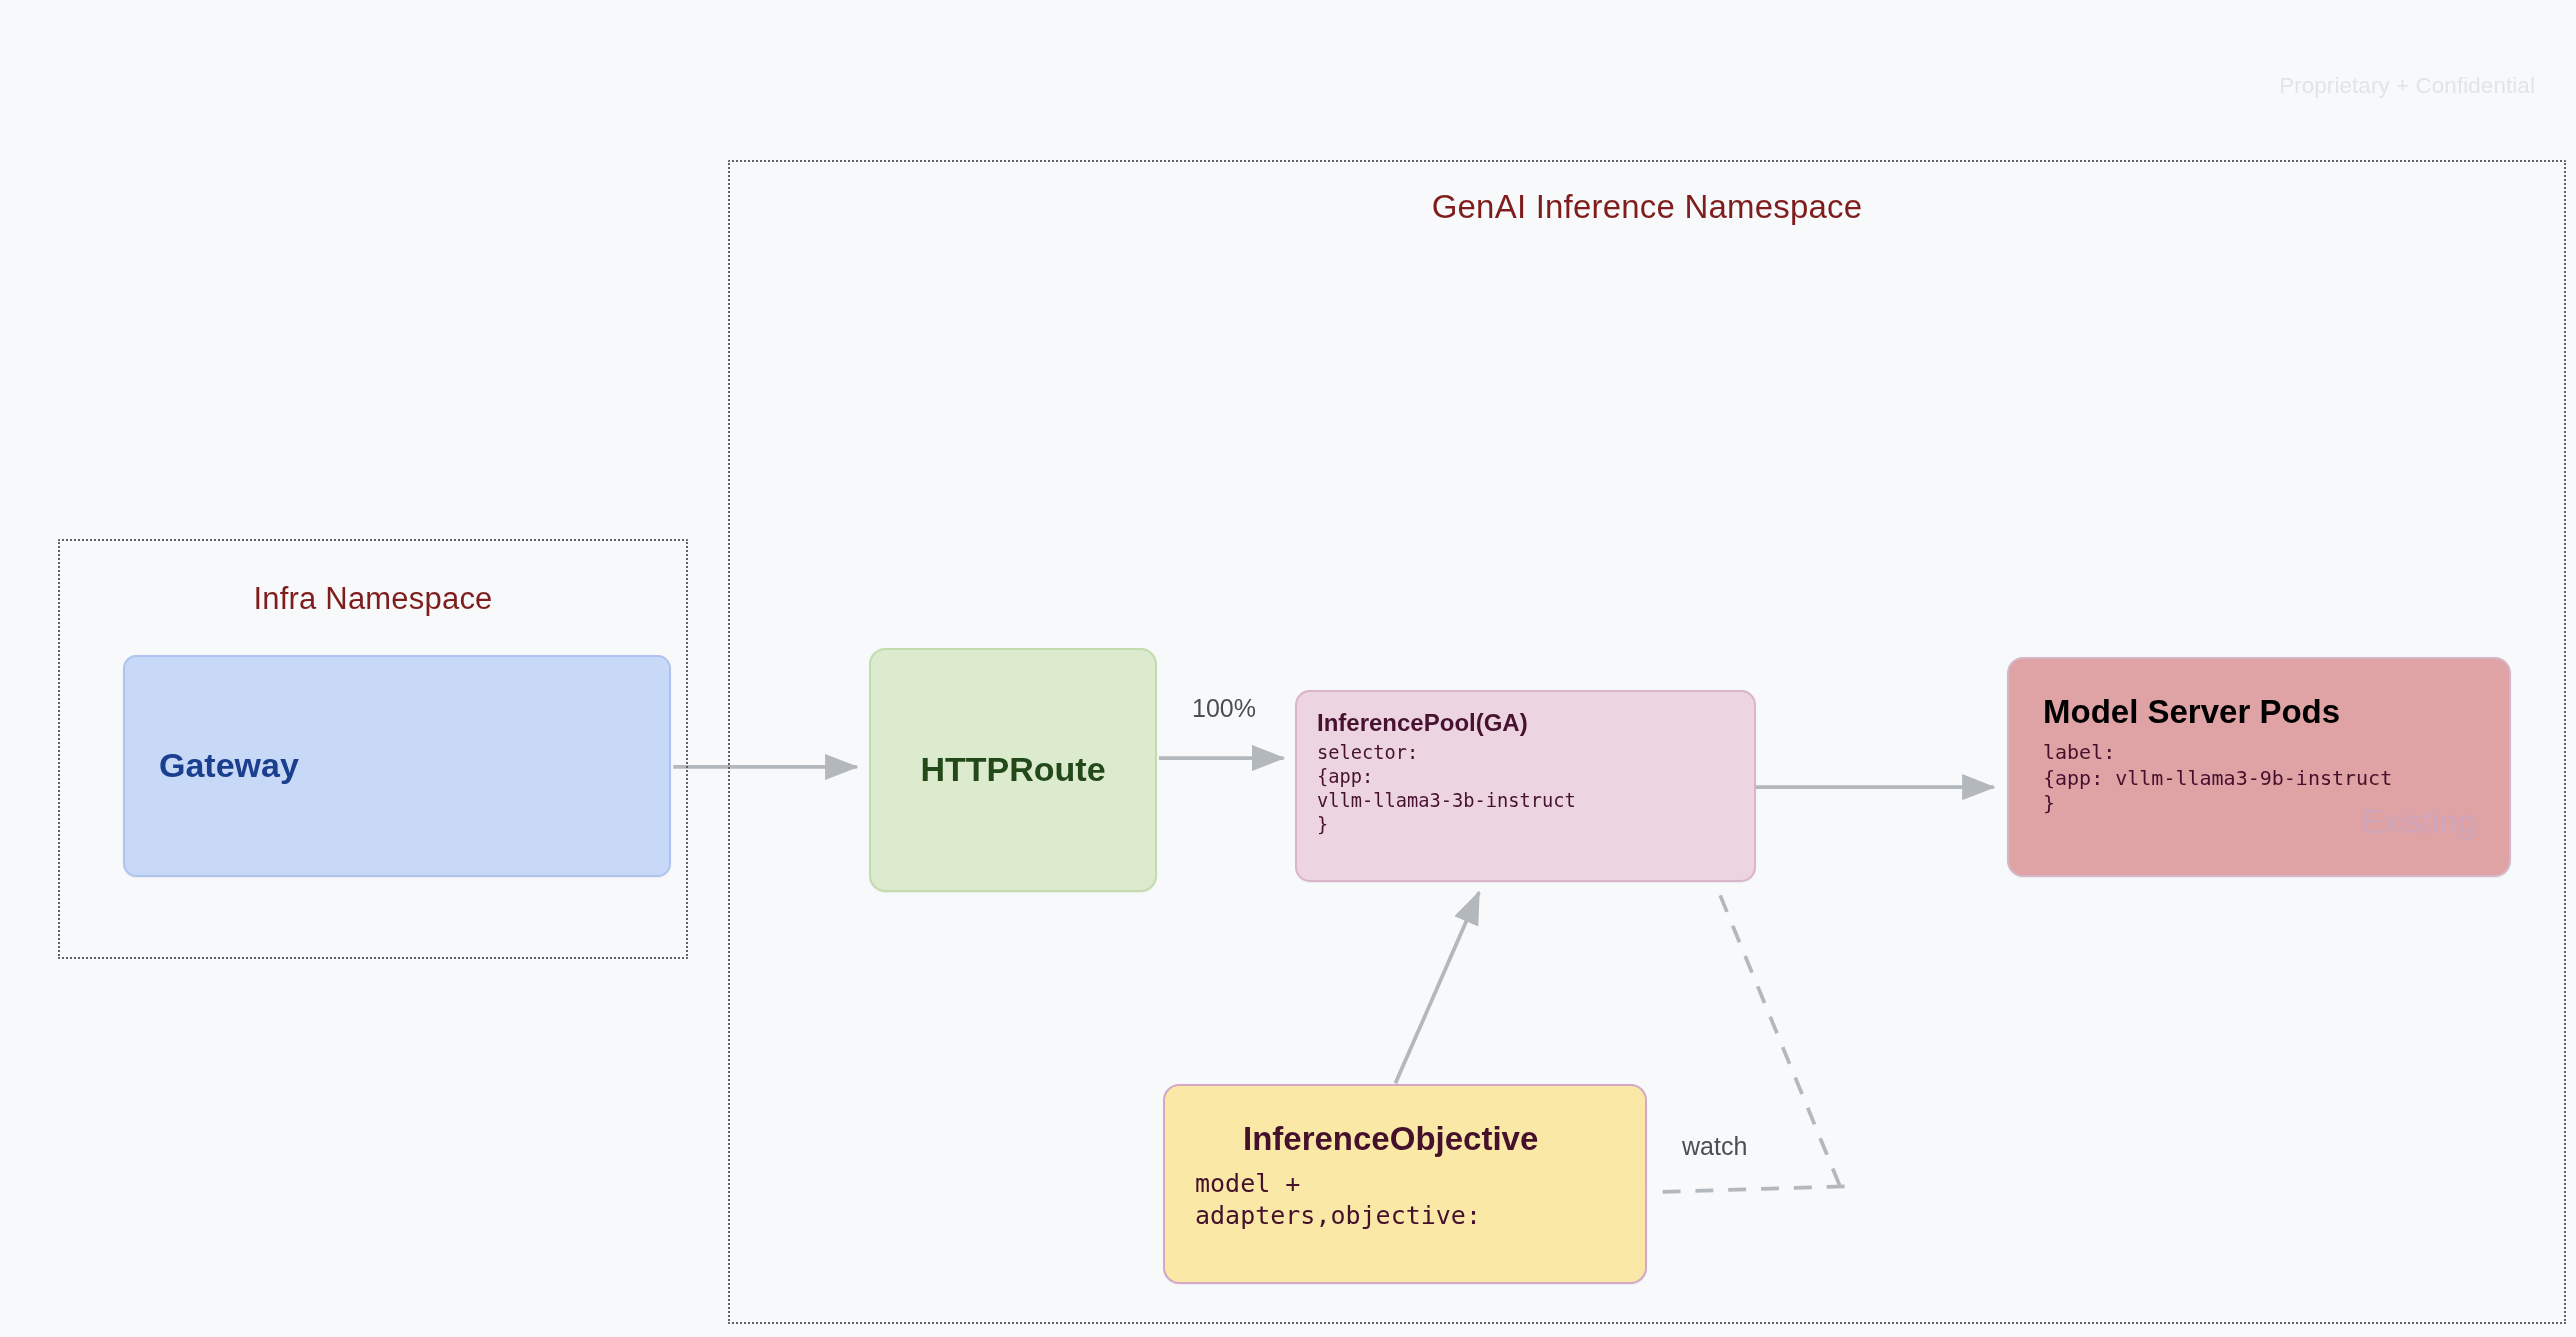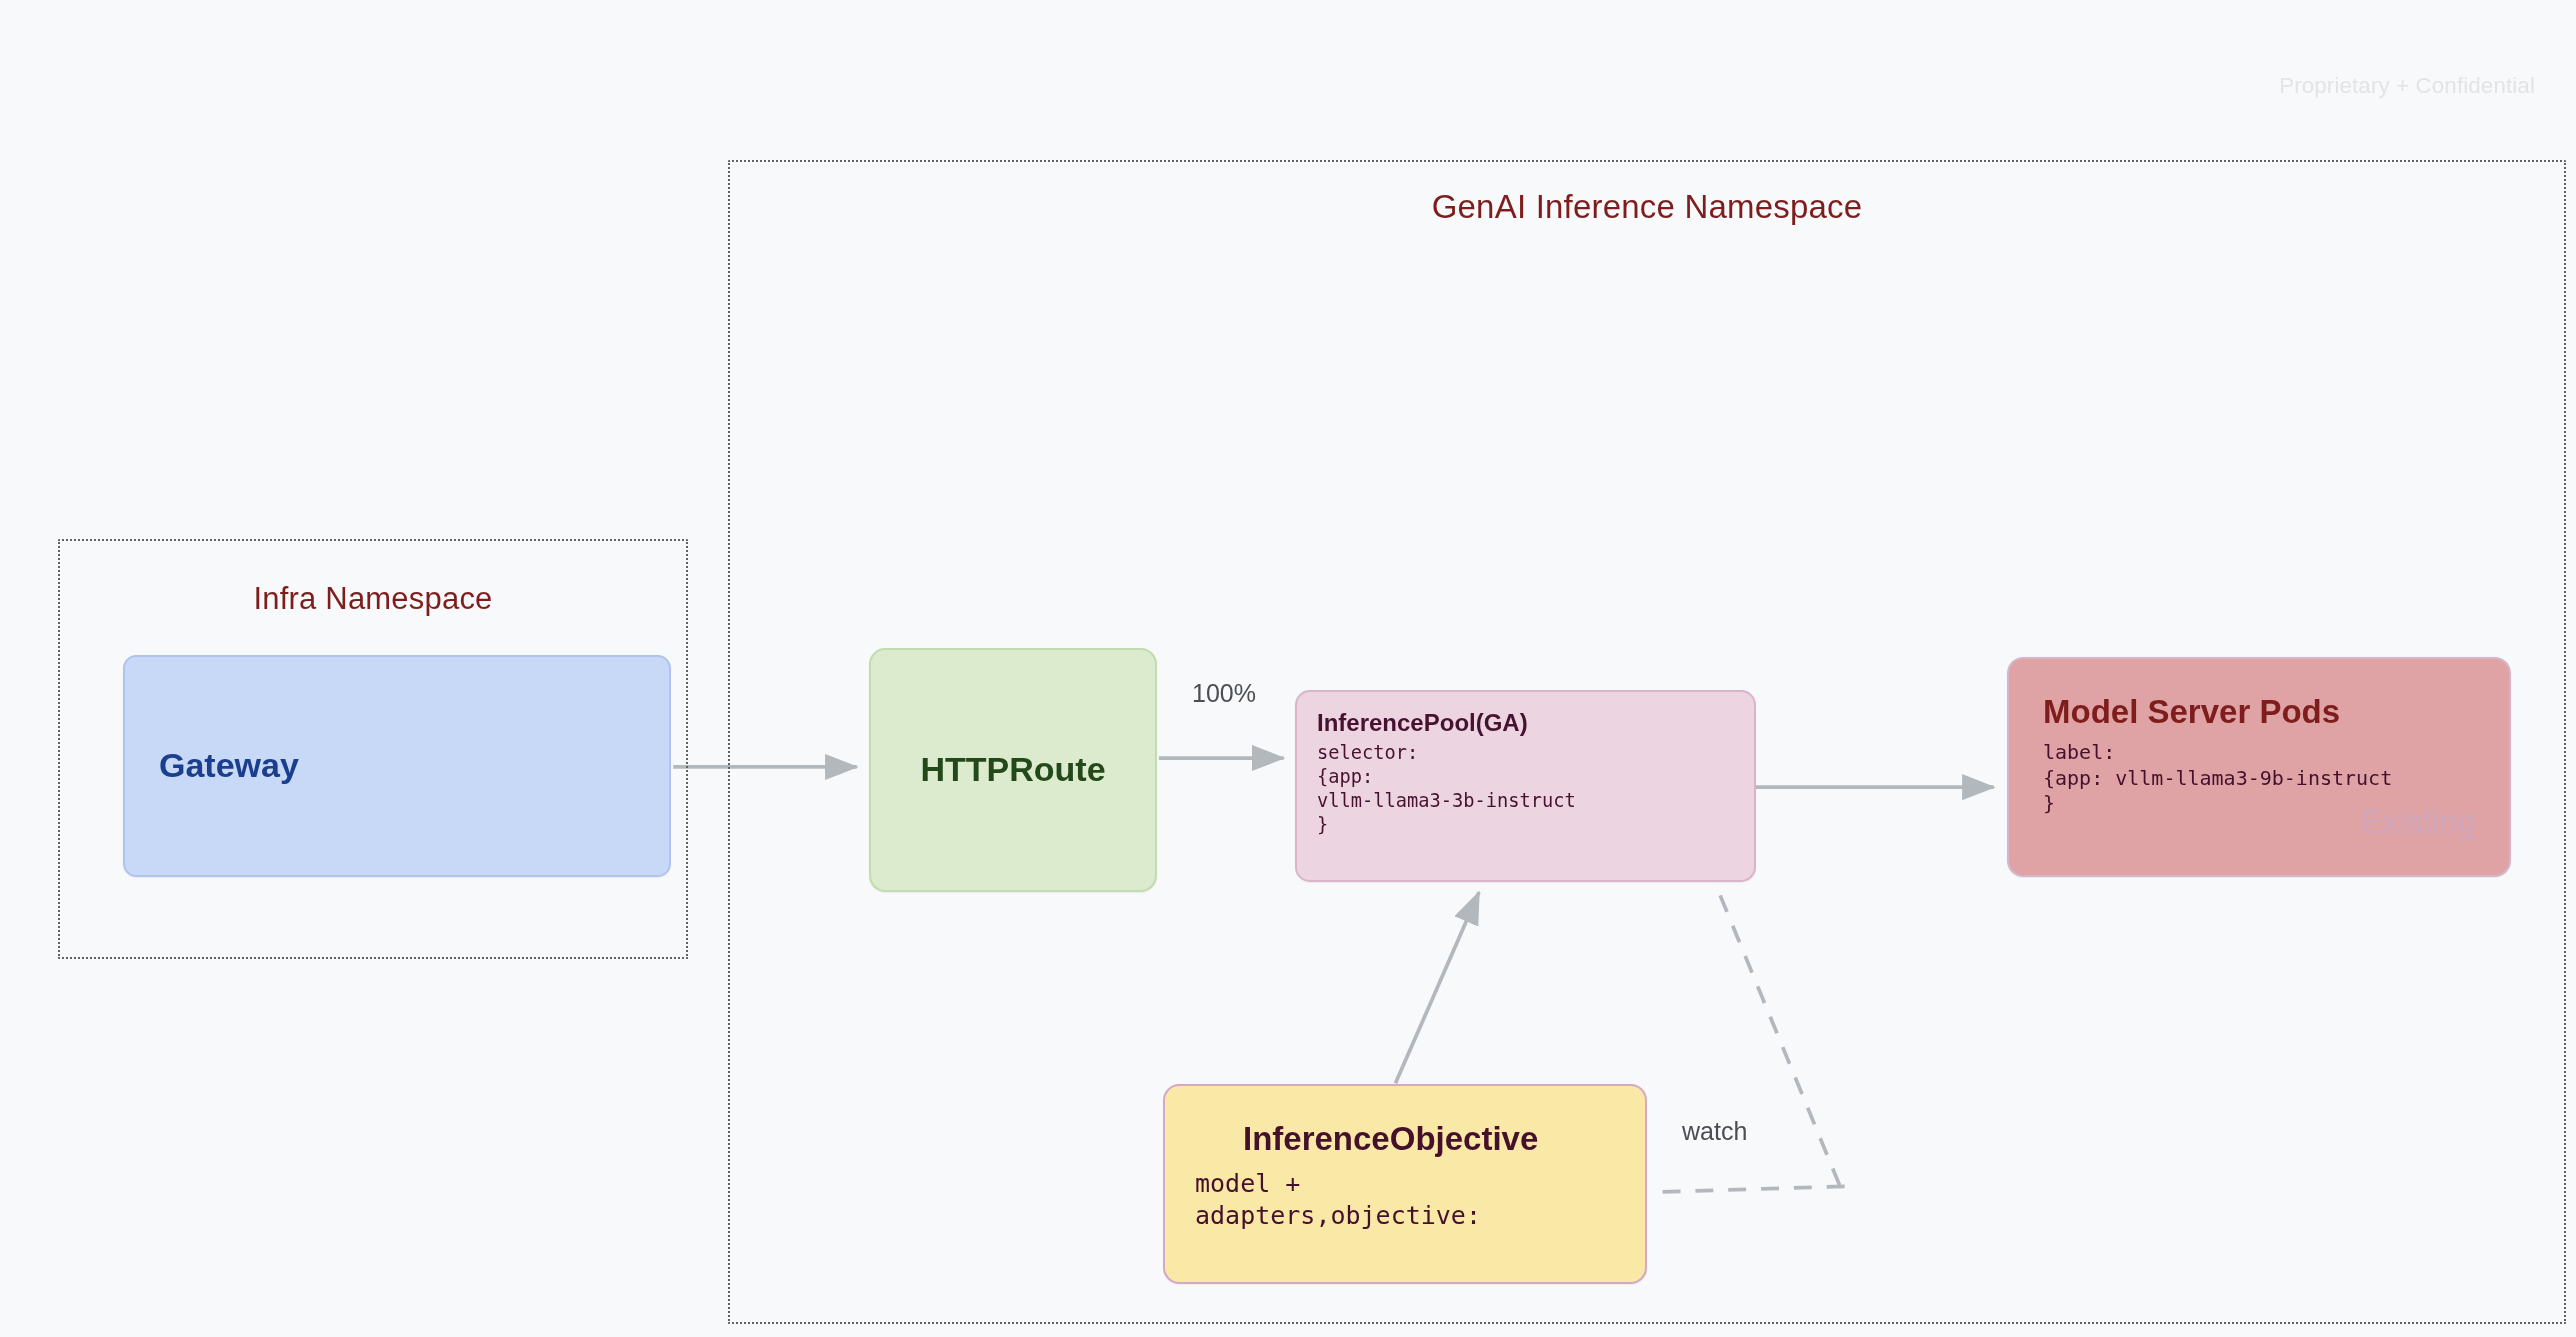--- a/index.html
+++ b/index.html
@@ -151,21 +151,21 @@
     background: #dfa3a6;
     border: 2.2px solid #d4b5c9;
     border-radius: 16.4px;
     box-shadow: 0 0.7px 1.5px rgba(0,0,0,0.06);
   }
   #node-modelserver .title {
     position: absolute;
     left: 34px;
     top: 36px;
     font-size: 33px;
-    color: #7f1d1d;
+    color: #000000;
   }
   #node-modelserver .code {
     position: absolute;
     left: 34px;
     top: 81px;
     font-size: 20px;
     color: #44102c;
   }
   #node-modelserver .watermark {
     position: absolute;
@@ -223,20 +223,21 @@
     font-size: 34px;
     color: #44102c;
   }
 
   
   .edge-label {
     position: absolute;
     font-size: 25px;
     color: #4a4e52;
     white-space: nowrap;
+    margin-top: 15px;
   }
   #label-100 { left: 1192px; top: 679px; }
   #label-watch { left: 1682px; top: 1117px; }
 
   
   #edges {
     position: absolute;
     left: 0;
     top: 0;
     width: 2576px;

